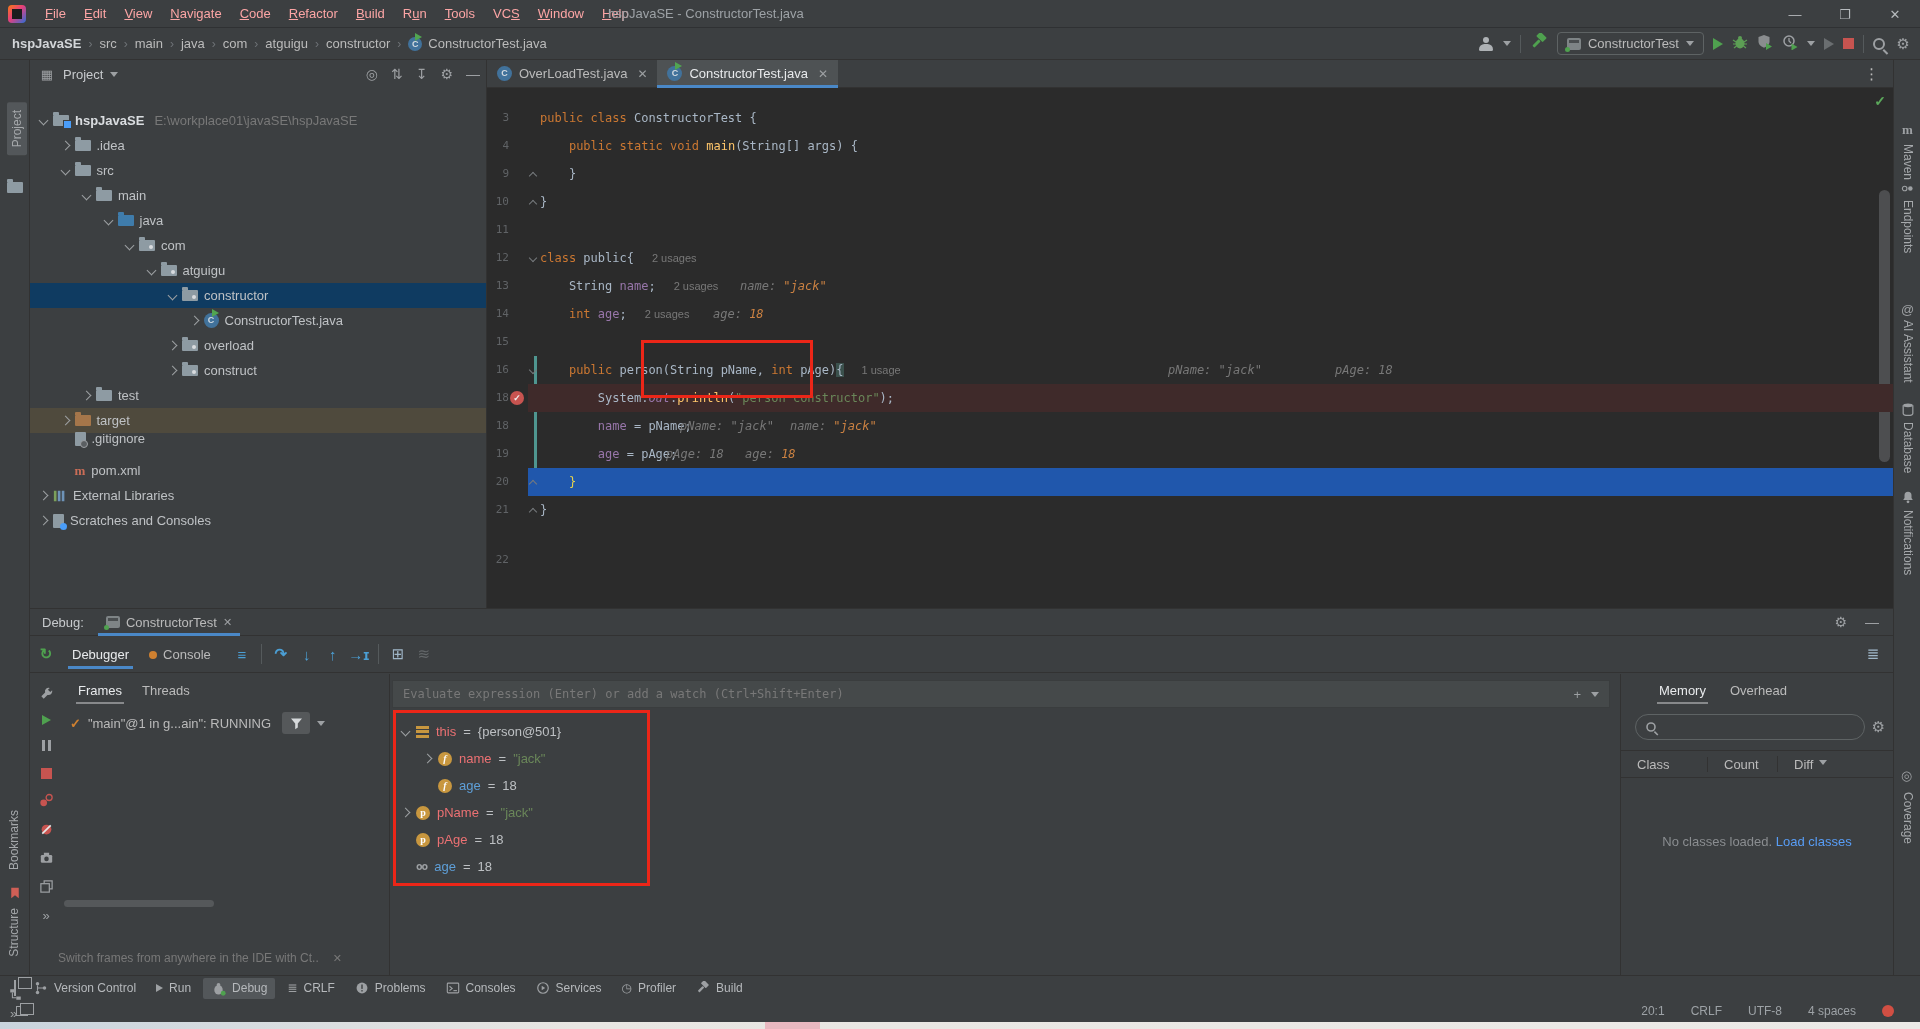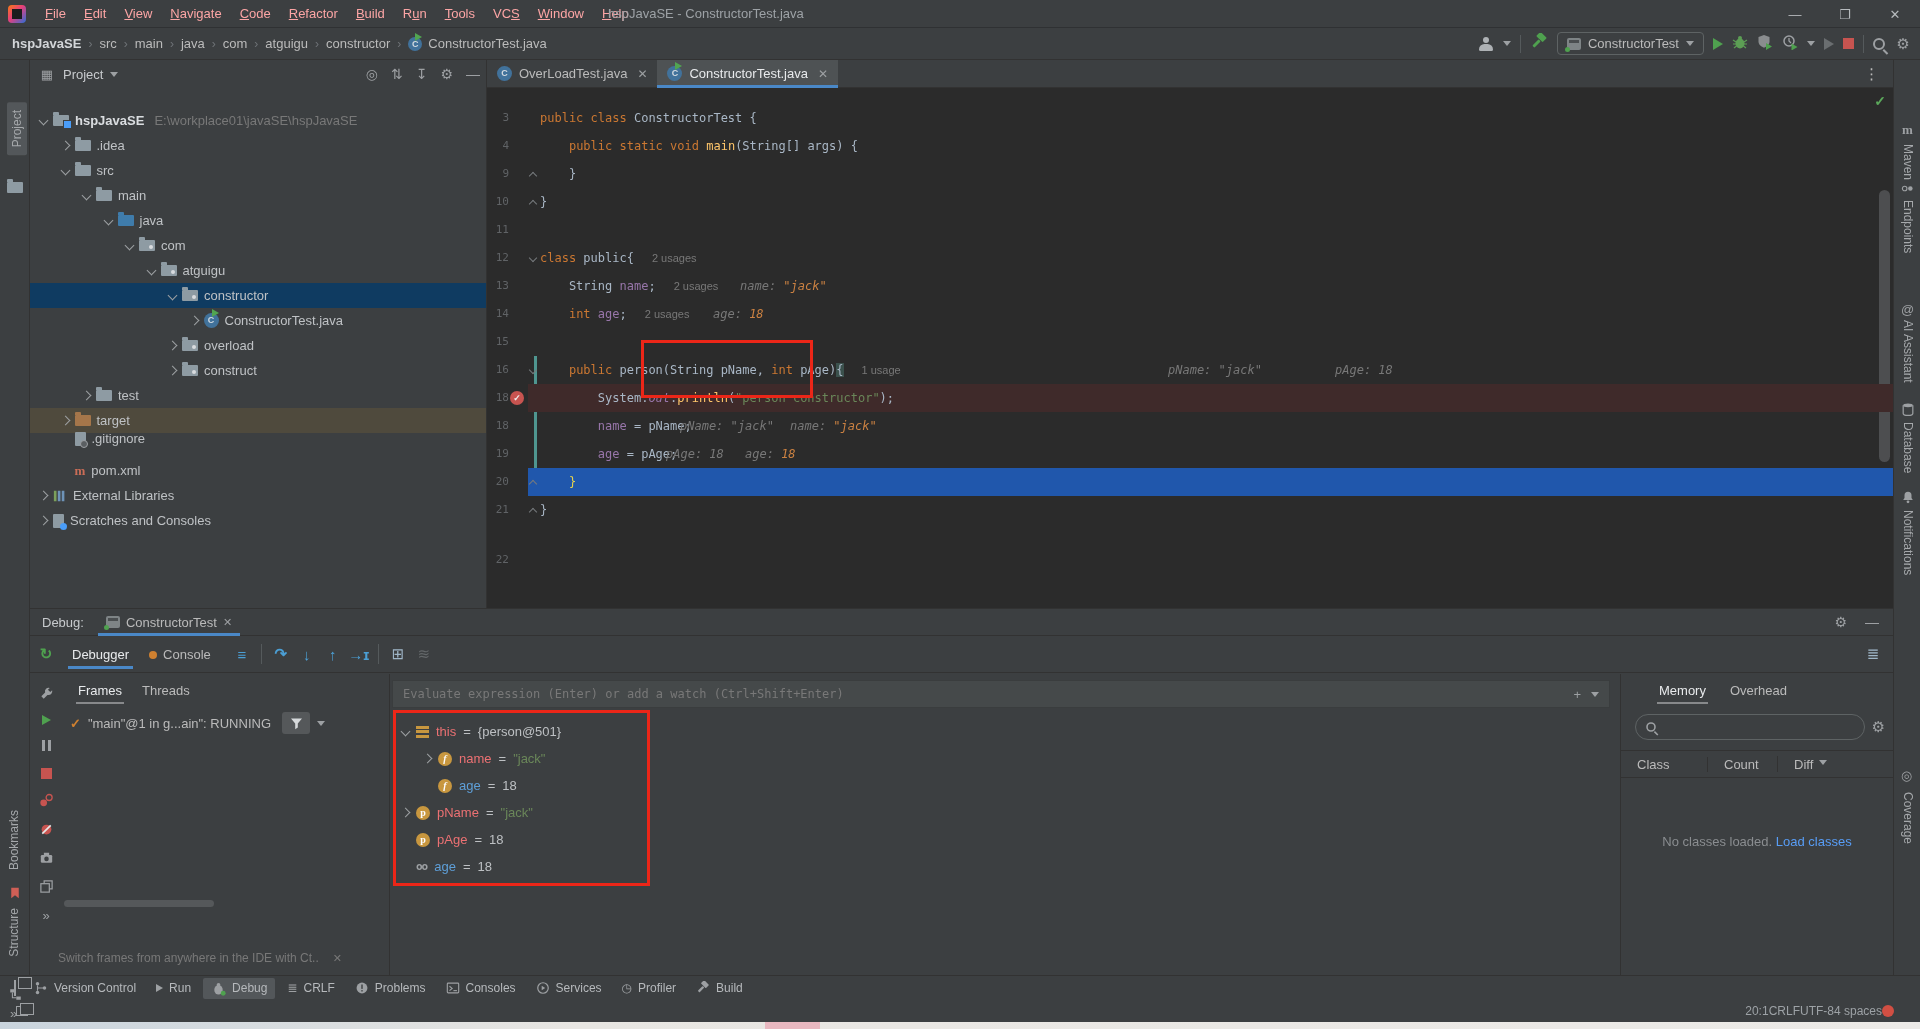--- a/index.html
+++ b/index.html
@@ -154,21 +154,21 @@
   #mheader .mh{padding-left:16px;color:#bbbbbb}
   #mheader .mh{border-left:1px solid #323232}
   #mheader .mh:first-child{border-left:none}
   #mempty{position:absolute;left:0;right:0;top:160px;text-align:center;color:#8a8d90}
   #mempty a{color:#589df6;text-decoration:none}
   
   #bottombar{position:absolute;left:0;top:975px;width:1920px;height:25px;border-top:1px solid #323232;display:flex;align-items:center;gap:4px;padding-left:14px;font-size:12px;color:#b6b9bc}
   .bbi{display:flex;align-items:center;gap:6px;padding:3px 8px;border-radius:2px}
   .bbi.active{background:#53575a}
   #statusbar{position:absolute;left:0;top:1000px;width:1920px;height:22px;display:flex;align-items:center;padding:0 12px;font-size:12px;color:#9da2a6}
-  #statusright{margin-left:auto;display:flex;align-items:center;padding-right:14px}
+  #statusright{margin-left:auto;display:flex;align-items:center;gap:26px;padding-right:14px}
   .icwinstack{width:12px;height:10px;border:1.5px solid #9da0a3;position:relative}
   .icwinstack::after{content:"";position:absolute;left:3px;top:-4px;width:12px;height:10px;border:1.5px solid #9da0a3;background:#3c3f41}
   #notifdot{width:12px;height:12px;border-radius:50%;background:#d14f43;position:relative}
   #sliver{position:absolute;left:0;top:1022px;width:1920px;height:7px;background:linear-gradient(90deg,#c9d4dd,#e8e6e2 30%,#eceae7)}
   #sliver .pinkseg{position:absolute;left:765px;top:0;width:55px;height:7px;background:#e9b8c0}
   svg{display:block}
 </style>
 </head>
 <body>
 

